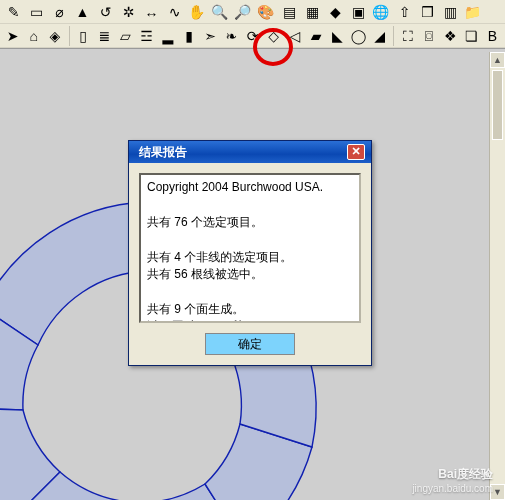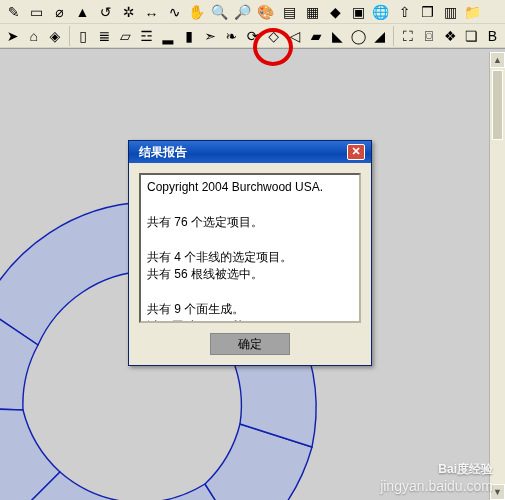--- a/index.html
+++ b/index.html
@@ -91,37 +91,37 @@
     border: 2px inset #b8b5a6;
     padding: 4px 6px;
     font-size: 12px;
     line-height: 1.45;
     overflow: hidden;
     white-space: pre-wrap;
     color: #000;
   }
   .dlg-buttons { text-align:center; padding: 4px 0 10px; }
   .ok-btn {
-    width: 80px; height: 22px;
-    border: 1px solid #888; background:#a3a3a3;
+    width: 90px; height: 22px;
+    border: 1px solid #888; background:#7dd3fc;
     font-size: 12px;
     cursor: pointer;
   }
 
   .watermark {
     position: absolute;
     right: 12px; bottom: 6px;
     color: rgba(255,255,255,.9);
     text-align: right;
     font-family: Arial, sans-serif;
     text-shadow: 0 1px 2px rgba(0,0,0,.4);
     z-index: 30;
   }
   .watermark .wm-main { font-size: 12px; font-weight: bold; }
-  .watermark .wm-sub  { font-size: 14px; opacity:.85; }
+  .watermark .wm-sub  { font-size: 10px; opacity:.85; }
   .scrollbar {
     position:absolute; top:52px; right:0; bottom:0; width:16px;
     background:#ece9d8; border-left:1px solid #b8b5a6;
     display:flex; flex-direction:column; z-index:6;
   }
   .sb-btn{height:16px;background:#dedbca;border:1px solid #fff;font-size:9px;text-align:center;line-height:14px;color:#555;cursor:pointer;}
   .sb-track{flex:1;background:#ece9d8;}
   .sb-thumb{height:70px;margin:2px;background:#cfcbb9;border:1px solid #fff;}
 </style>
 </head>

